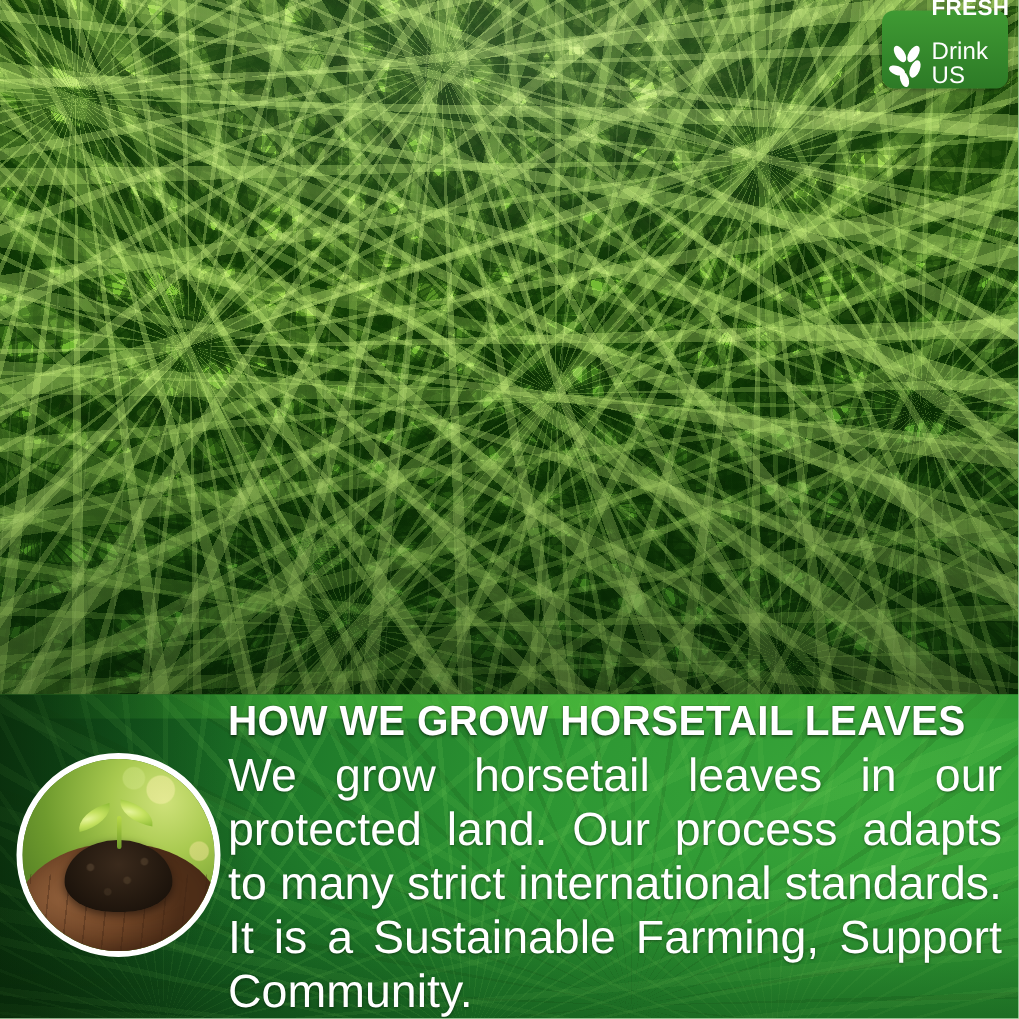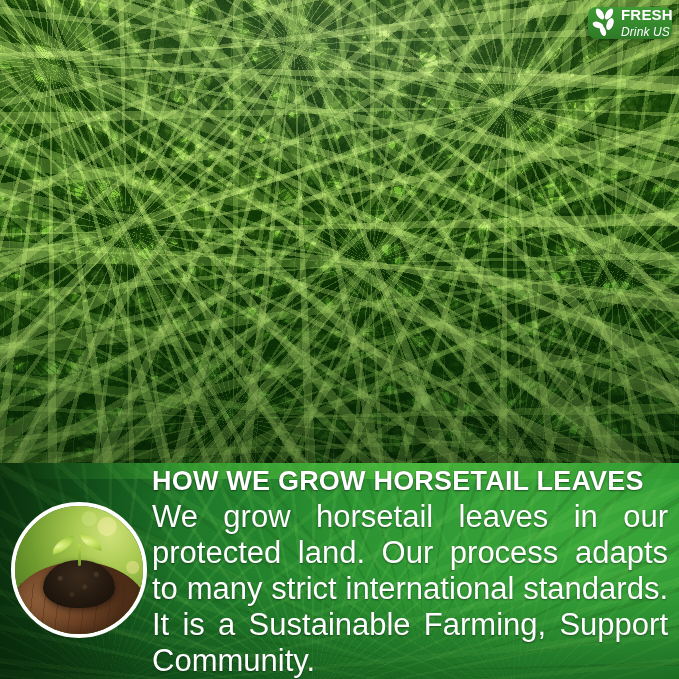--- a/index.html
+++ b/index.html
@@ -249,26 +249,26 @@
     display: inline-block;
     width: 100%;
   }
 
   
   .logo {
     position: absolute;
     left: 588px;
     top: 7px;
     width: 84px;
-    height: 32px;
+    height: 52px;
     border-radius: 8px;
     background: linear-gradient(to bottom, #3f9a33 0%, #35892c 55%, #2d7a26 100%);
     box-shadow: 0 1px 3px rgba(0,0,0,.30);
     display: flex;
-    align-items: flex-start;
+    align-items: flex-end;
     padding: 0 5px 0 3px;
     box-sizing: border-box;
   }
   .logo-mark {
     width: 27px;
     height: 30px;
     flex: 0 0 auto;
     position: relative;
   }
   .logo-text {
@@ -280,24 +280,23 @@
     display: block;
     font-family: "Liberation Sans", sans-serif;
     font-weight: 700;
     font-size: 15px;
     letter-spacing: 0.2px;
   }
   .logo-drink {
     display: block;
     font-family: "Liberation Sans", sans-serif;
     font-weight: 400;
-    font-size: 12px;
-    margin-top: 4px;
+    font-size: 16px;
+    margin-top: 14px;
     letter-spacing: 0.1px;
-    font-style: italic;
   }
 </style>
 </head>
 <body>
 
 <div id="poster">
 
   <div class="photo">
     <div class="photo-base"></div>
     <div class="photo-tufts"></div>

